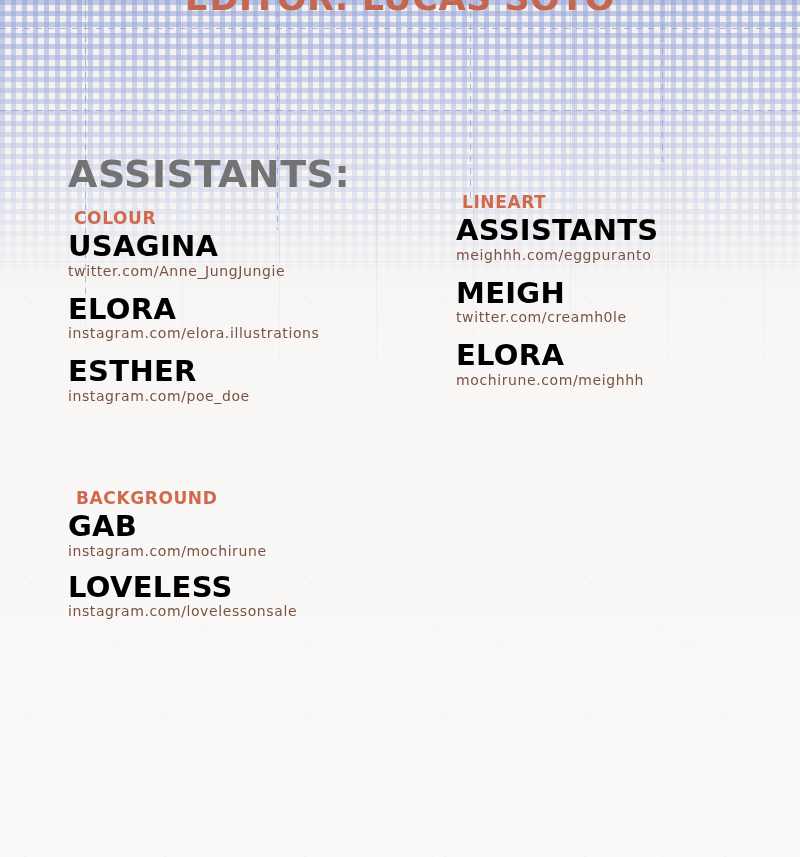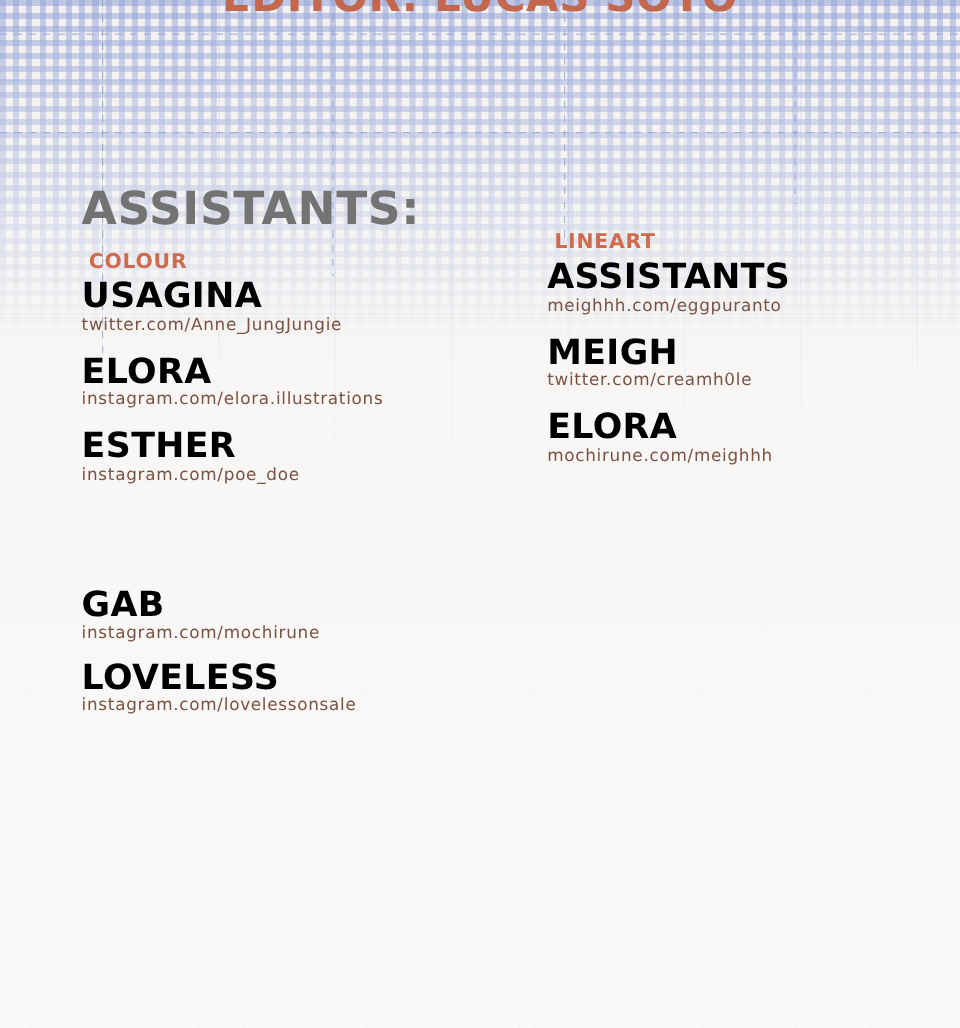--- a/index.html
+++ b/index.html
@@ -189,20 +189,21 @@
       <div class="name">MEIGH</div>
       <div class="handle">twitter.com/creamh0le</div>
     </div>
     <div class="credit">
       <div class="name">ELORA</div>
       <div class="handle">mochirune.com/meighhh</div>
     </div>
   </div>
 
   <div class="col col-bg">
+    <div class="section-label">BACKGROUND</div>
 
     <div class="credit tight">
       <div class="name">GAB</div>
       <div class="handle">instagram.com/mochirune</div>
     </div>
     <div class="credit tight">
       <div class="name">LOVELESS</div>
       <div class="handle">instagram.com/lovelessonsale</div>
     </div>
   </div>

